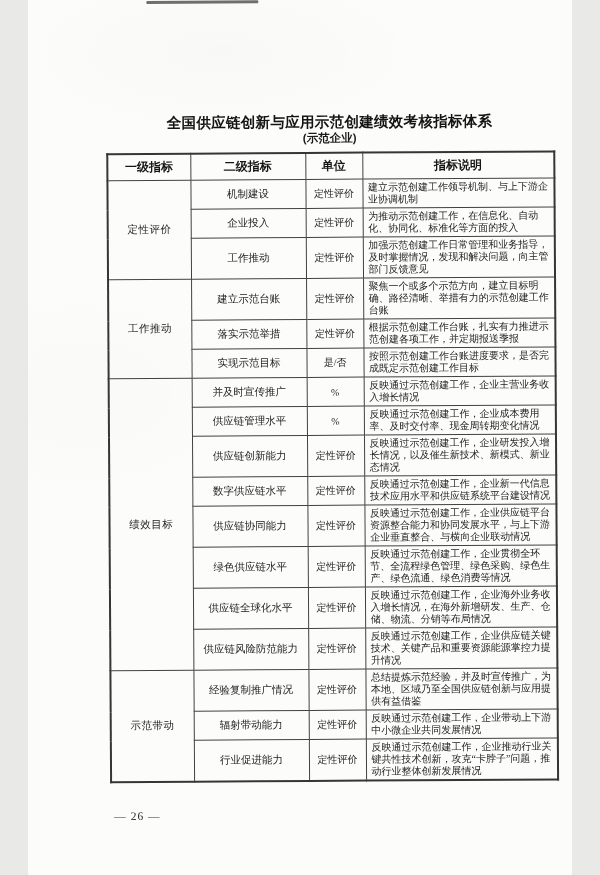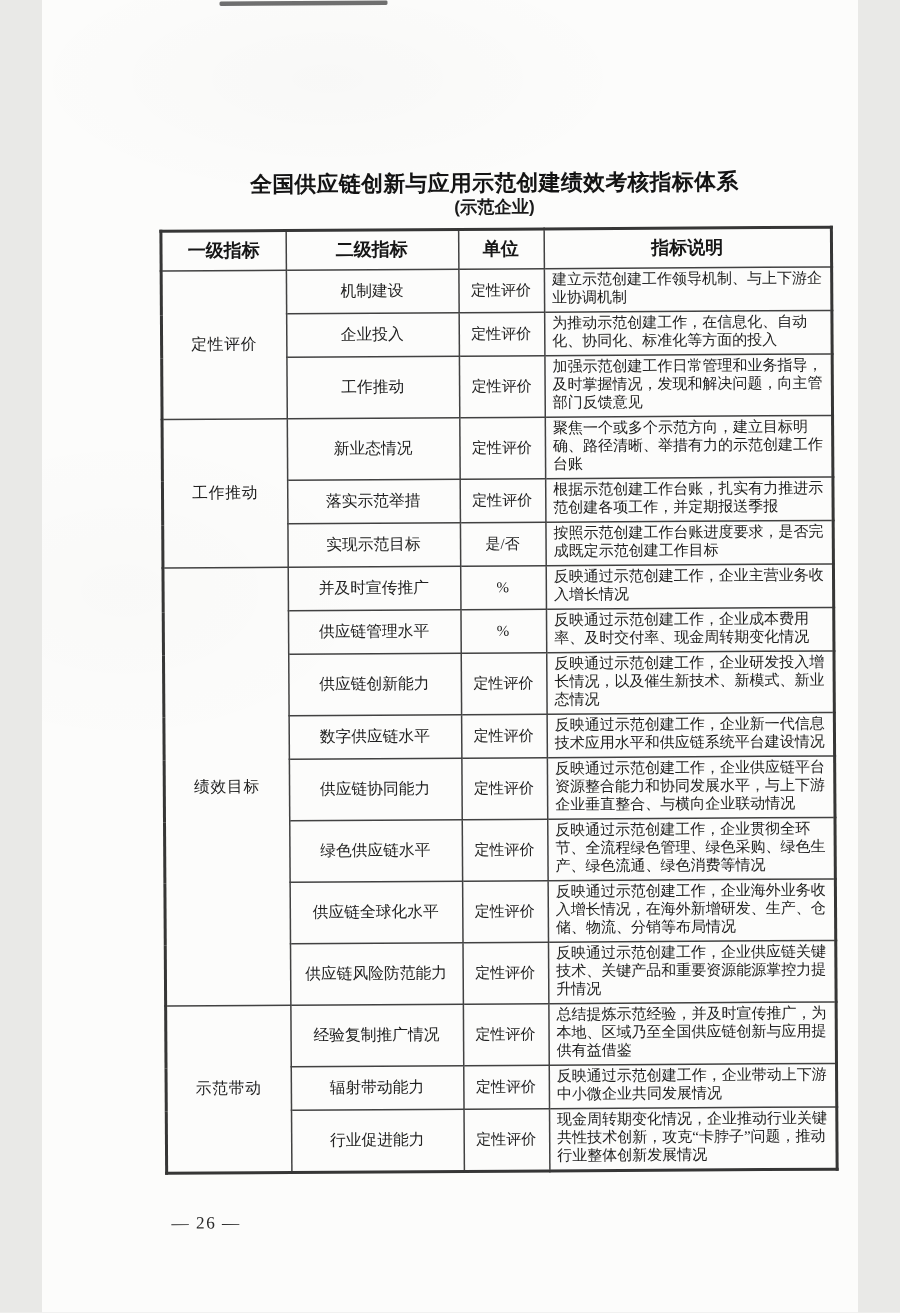--- a/index.html
+++ b/index.html
@@ -109,21 +109,21 @@
             <td class="cell-unit">定性评价</td>
             <td class="cell-desc">为推动示范创建工作，在信息化、自动化、协同化、标准化等方面的投入</td>
           </tr>
           <tr>
             <td class="cell-indicator">工作推动</td>
             <td class="cell-unit">定性评价</td>
             <td class="cell-desc">加强示范创建工作日常管理和业务指导，及时掌握情况，发现和解决问题，向主管部门反馈意见</td>
           </tr>
           <tr>
             <td rowspan="3" class="cell-group">工作推动</td>
-            <td class="cell-indicator">新业态情况</td>
+            <td class="cell-indicator">建立示范台账</td>
             <td class="cell-unit">定性评价</td>
             <td class="cell-desc">聚焦一个或多个示范方向，建立目标明确、路径清晰、举措有力的示范创建工作台账</td>
           </tr>
           <tr>
             <td class="cell-indicator">落实示范举措</td>
             <td class="cell-unit">定性评价</td>
             <td class="cell-desc">根据示范创建工作台账，扎实有力推进示范创建各项工作，并定期报送季报</td>
           </tr>
           <tr>
             <td class="cell-indicator">实现示范目标</td>
@@ -178,21 +178,21 @@
             <td class="cell-desc">总结提炼示范经验，并及时宣传推广，为本地、区域乃至全国供应链创新与应用提供有益借鉴</td>
           </tr>
           <tr>
             <td class="cell-indicator">辐射带动能力</td>
             <td class="cell-unit">定性评价</td>
             <td class="cell-desc">反映通过示范创建工作，企业带动上下游中小微企业共同发展情况</td>
           </tr>
           <tr>
             <td class="cell-indicator">行业促进能力</td>
             <td class="cell-unit">定性评价</td>
-            <td class="cell-desc">现金周转期变化情况，企业推动行业关键共性技术创新，攻克“卡脖子”问题，推动行业整体创新发展情况</td>
+            <td class="cell-desc">反映通过示范创建工作，企业推动行业关键共性技术创新，攻克“卡脖子”问题，推动行业整体创新发展情况</td>
           </tr>
         </tbody>
     </table>
 
     <div class="page-number">— 26 —</div>
 
   </div>
 </div>
 
 </body></html>

